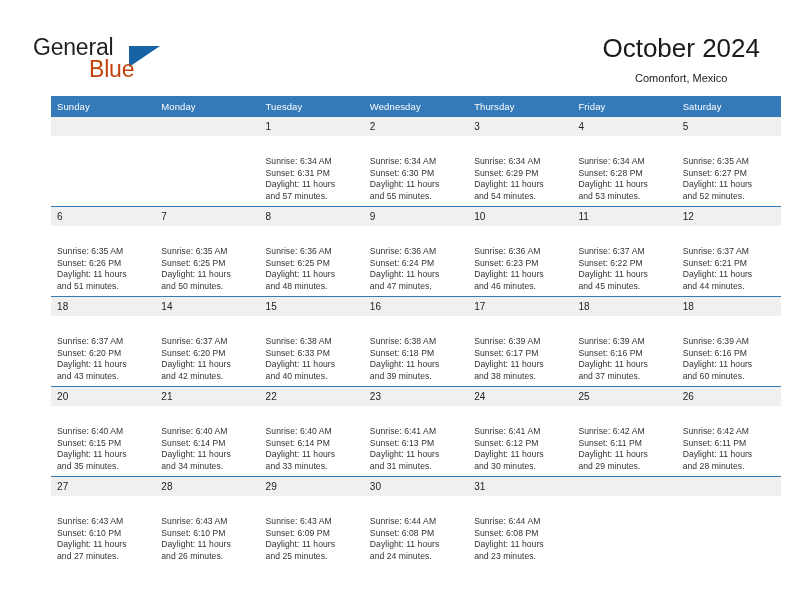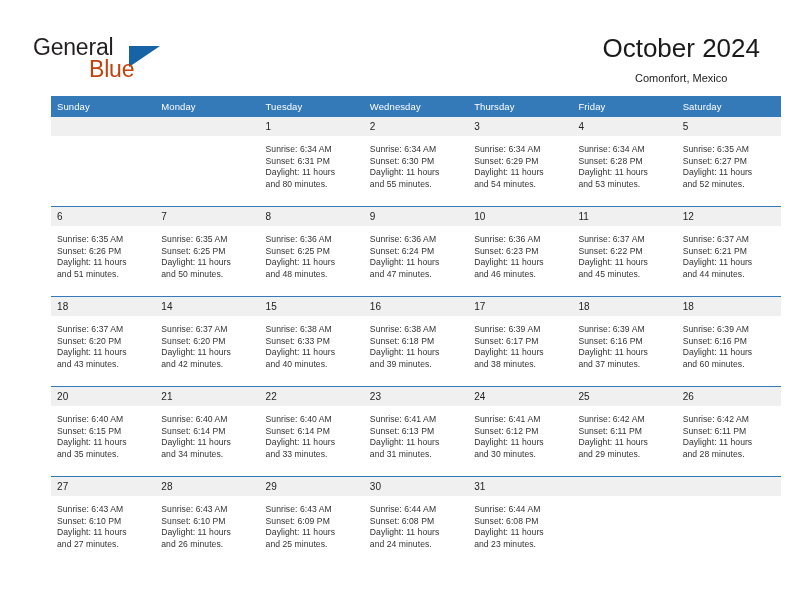--- a/index.html
+++ b/index.html
@@ -126,21 +126,21 @@
     color: #222222;
     padding: 4px 0 4px 6px;
     height: 11px;
     line-height: 11px;
     letter-spacing: 0.1px;
   }
   .daynum.empty {
     color: transparent;
   }
   .details {
-    padding: 8px 6px 0 6px;
+    padding: 20px 6px 0 6px;
     font-size: 8.6px;
     line-height: 11.7px;
     color: #333333;
     letter-spacing: 0.05px;
   }
   .details div {
     white-space: nowrap;
   }
   td.blank .details { visibility: hidden; }
 </style>
@@ -196,21 +196,21 @@
                 <div></div>
                 <div></div>
               </div>
             </td>
             <td>
               <div class="daynum">1</div>
               <div class="details">
                 <div>Sunrise: 6:34 AM</div>
                 <div>Sunset: 6:31 PM</div>
                 <div>Daylight: 11 hours</div>
-                <div>and 80 minutes.</div>
+                <div>and 57 minutes.</div>
               </div>
             </td>
             <td>
               <div class="daynum">2</div>
               <div class="details">
                 <div>Sunrise: 6:34 AM</div>
                 <div>Sunset: 6:30 PM</div>
                 <div>Daylight: 11 hours</div>
                 <div>and 55 minutes.</div>
               </div>

